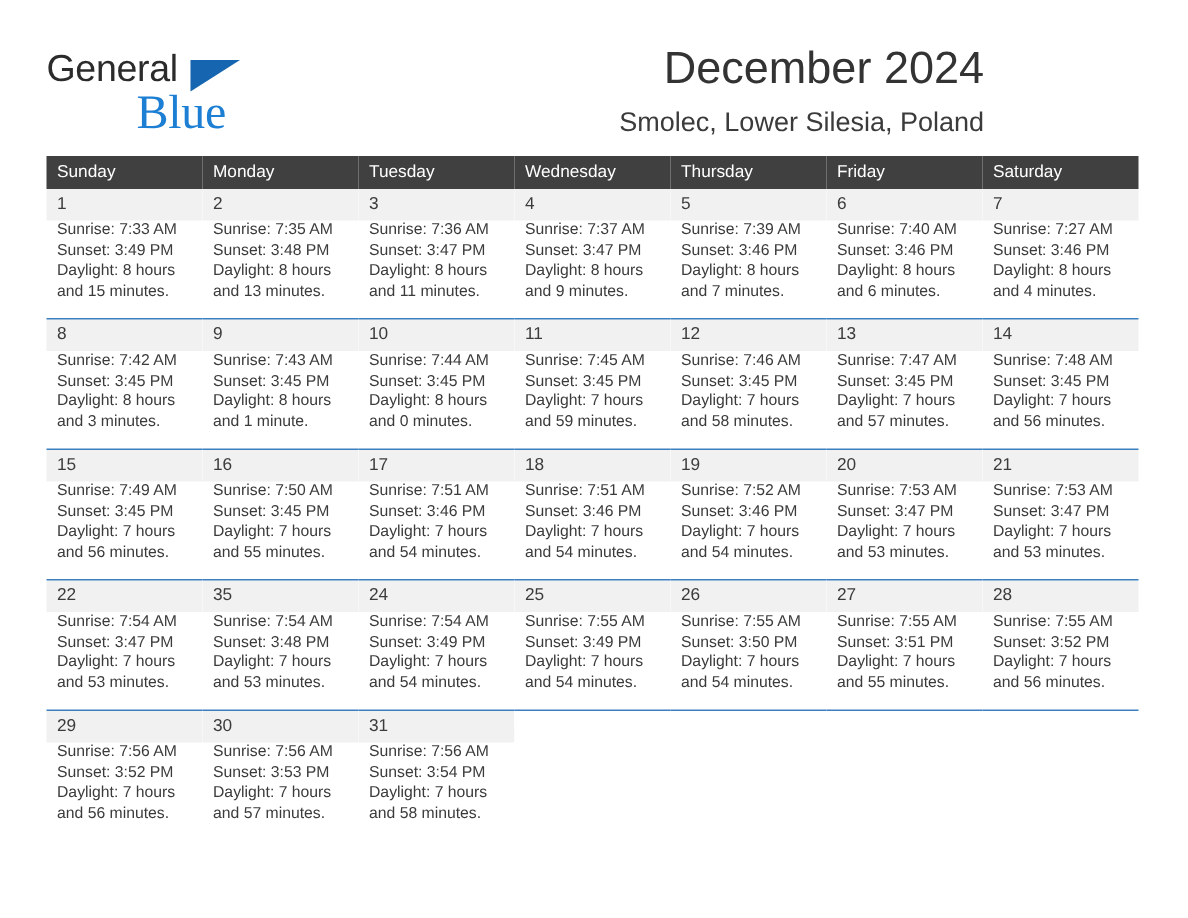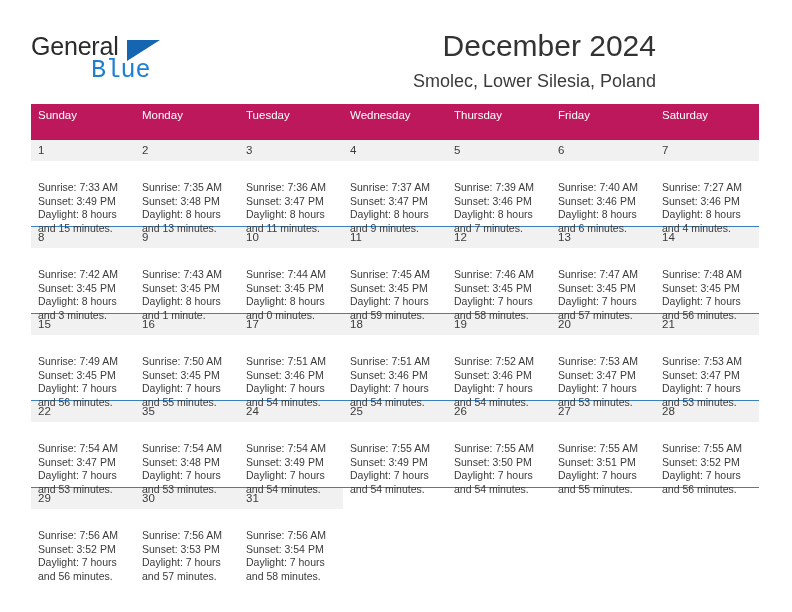--- a/index.html
+++ b/index.html
@@ -43,24 +43,24 @@
     top: 0;
     font-size: 25px;
     letter-spacing: -0.2px;
     color: #2b2b2b;
     font-family: "Liberation Sans", sans-serif;
   }
   .brand-blue {
     position: absolute;
     left: 60px;
     top: 24px;
-    font-size: 25px;
+    font-size: 32px;
     letter-spacing: -0.2px;
     color: #1c7fd4;
-    font-family: Liberation Mono, monospace;
+    font-family: Liberation Serif, serif;
   }
   .brand-triangle {
     position: absolute;
     left: 96px;
     top: 8px;
     width: 0;
     height: 0;
     border-left: 33px solid #1565b0;
     border-bottom: 21px solid transparent;
   }
@@ -91,26 +91,26 @@
     position: absolute;
     left: 31px;
     top: 104px;
     width: 728px;
     border-collapse: collapse;
     table-layout: fixed;
   }
   .calendar col { width: 104px; }
 
   .dow-row th {
-    background: #be185d;
+    background: #404040;
     color: #ffffff;
     font-size: 11.5px;
     font-weight: normal;
     text-align: left;
-    padding: 5px 0 19px 7px;
+    padding: 5px 0 5px 7px;
     height: 11px;
     border: none;
     font-family: "Liberation Sans", sans-serif;
   }
 
   .week-row td {
     vertical-align: top;
     padding: 0;
     border: none;
     border-top: 1px solid #3c7fbe;
@@ -128,21 +128,21 @@
     font-size: 11.5px;
     color: #3b3b3b;
     padding: 4px 0 5px 7px;
     line-height: 12px;
   }
   .daynum.empty {
     background: #ffffff;
     color: transparent;
   }
   .details {
-    padding: 20px 4px 0 7px;
+    padding: 0 4px 0 7px;
     font-size: 10.5px;
     line-height: 13.6px;
     color: #3b3b3b;
   }
   .details div { white-space: nowrap; }
 </style>
 </head>
 <body>
 
 <div class="page">

